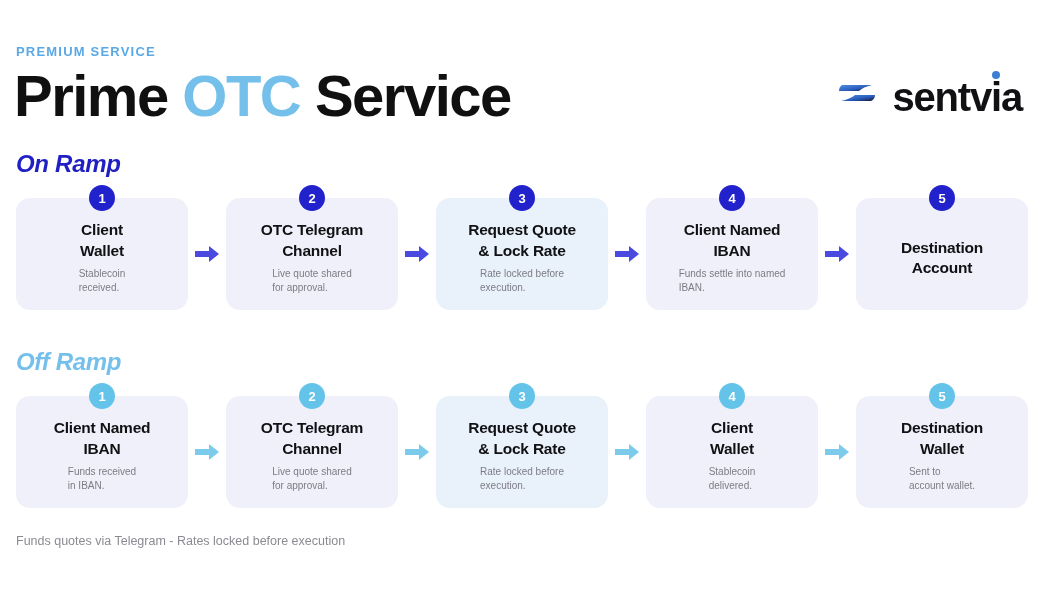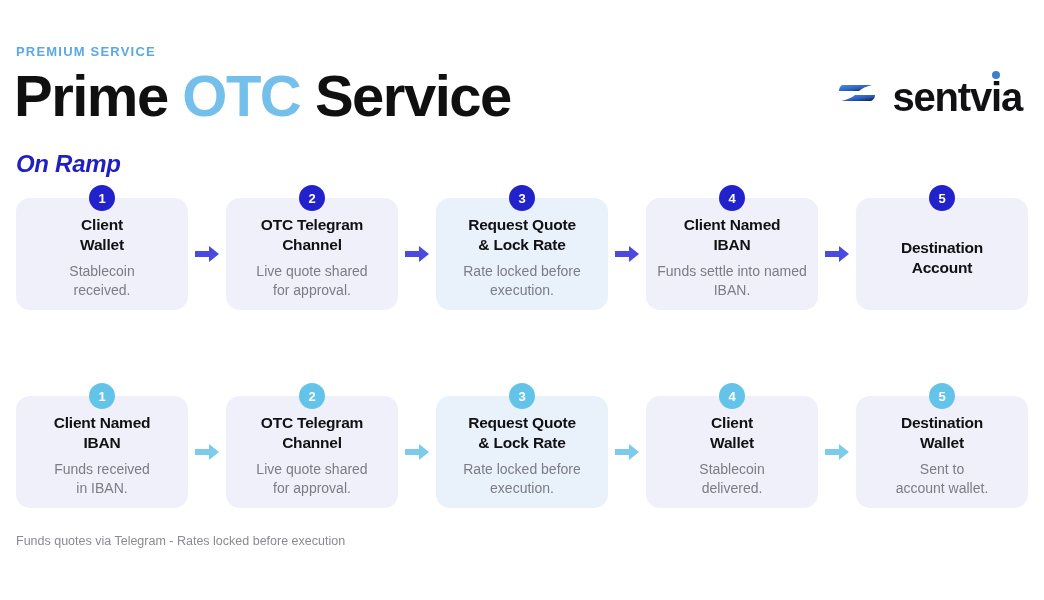--- a/index.html
+++ b/index.html
@@ -69,21 +69,21 @@
   }
   .row.on  .badge { background:#2222cc; }
   .row.off .badge { background:#64c3e9; }
 
   .card-title {
     font-size:15.5px; font-weight:bold; color:#111114;
     text-align:center; line-height:1.32; letter-spacing:-0.2px;
     margin-top:6px; white-space:pre-line;
   }
   .card-desc {
-    font-size:14px; color:#7c7c84; text-align:center;
+    font-size:10px; color:#7c7c84; text-align:left;
     line-height:1.42; margin-top:6px; white-space:pre-line;
   }
 
   .arrow {
     flex:1 1 auto; display:flex; align-items:center; justify-content:center;
   }
   .arrow svg { display:block; width:28px; height:22px; }
 
   
   .footer {
@@ -173,20 +173,21 @@
           <path d="M2 8 H16 V3 L26 11 L16 19 V14 H2 Z" fill="#4a4ae0"></path>
         </svg>
       </span>
       <div class="card">
         <span class="badge">5</span>
         <div class="card-title">Destination
 Account</div>
       </div>
     </div>
 
+  <div class="section-head off">Off Ramp</div>
   <div class="row off" id="row-off">
       <div class="card">
         <span class="badge">1</span>
         <div class="card-title">Client Named
 IBAN</div>
         <div class="card-desc">Funds received
 in IBAN.</div>
       </div>
       <span class="arrow">
         <svg viewBox="0 0 28 22">

